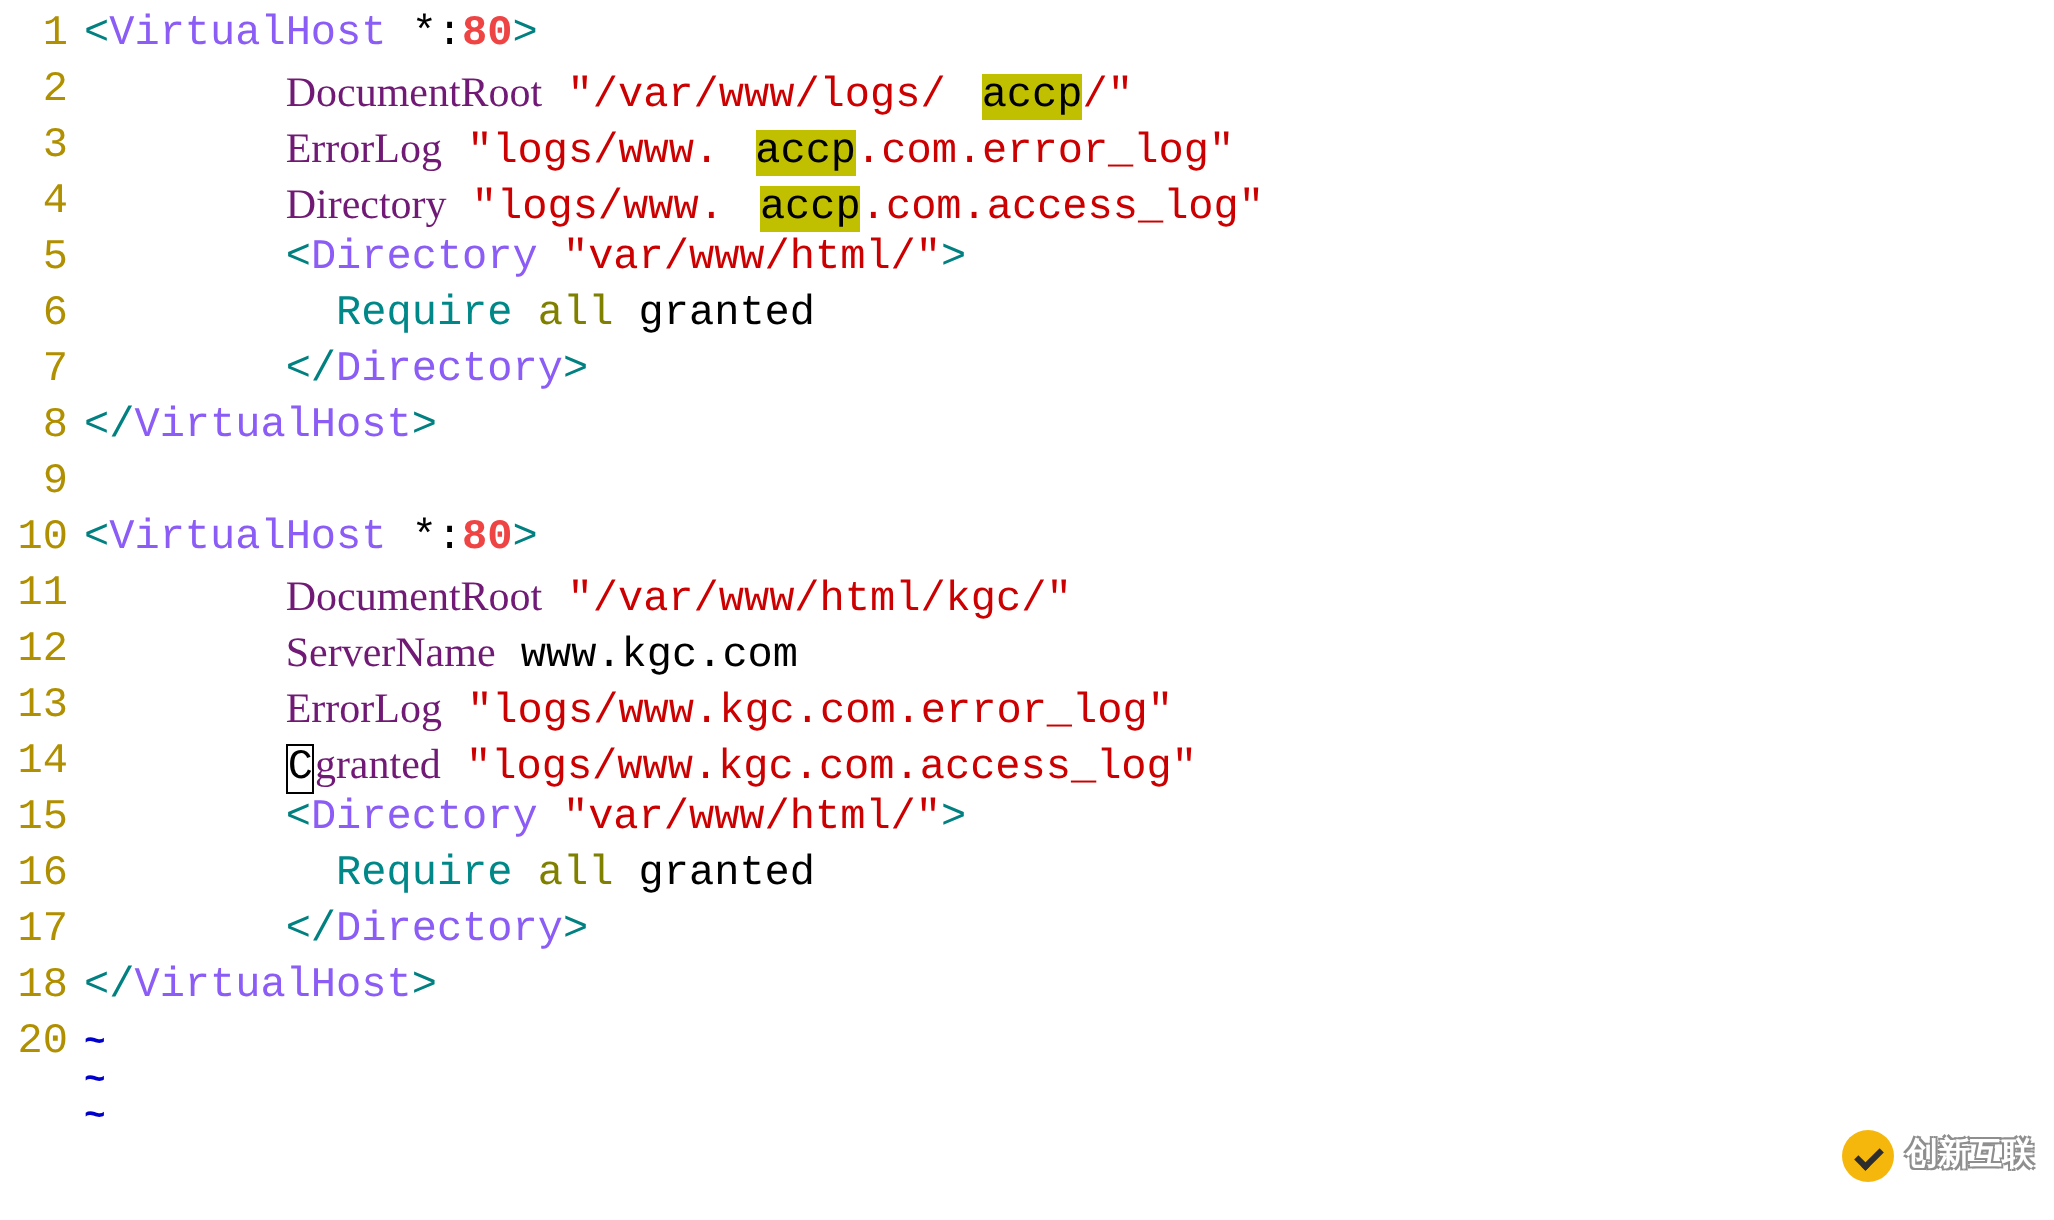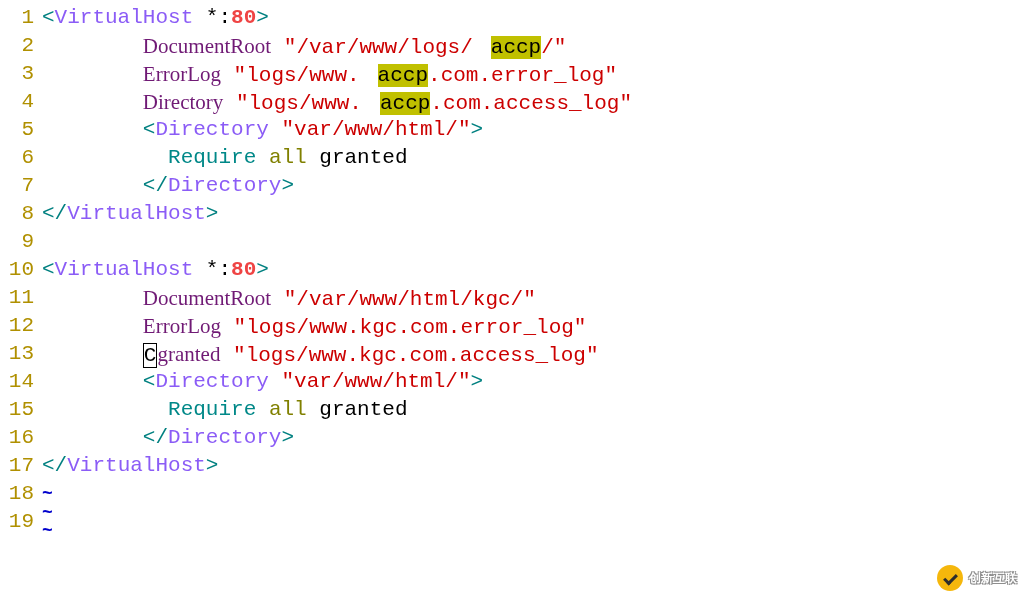--- a/index.html
+++ b/index.html
@@ -63,21 +63,21 @@
       position: absolute;
       left: 7px; top: 9px;
       width: 10px; height: 5px;
       border-left: 3px solid #222;
       border-bottom: 3px solid #222;
       transform: rotate(-45deg);
     }
     .watermark .text {
       color: #ffffff;
       font-family: sans-serif;
-      font-size: 12px;
+      font-size: 16px;
       font-weight: 600;
       text-shadow: -1px -1px 0 #888, 1px -1px 0 #888, -1px 1px 0 #888, 1px 1px 0 #888;
     }
   </style>
 </head>
 <body>
 
 <div class="editor">
   <div class="gutter">
     <div>1</div>
@@ -91,21 +91,21 @@
     <div>9</div>
     <div>10</div>
     <div>11</div>
     <div>12</div>
     <div>13</div>
     <div>14</div>
     <div>15</div>
     <div>16</div>
     <div>17</div>
     <div>18</div>
-    <div>19</div>
+    <div>20</div>
   </div>
   <div class="code">
 
     <div class="line"><span class="tag-bracket">&lt;</span><span class="tag-name">VirtualHost</span><span class="plain"> *:</span><span class="num-red">80</span><span class="tag-bracket">&gt;</span></div>
 
     <div class="line"><span>	</span><span class="attr-key">DocumentRoot</span><span> </span><span class="str-red">"</span><span class="str-red">/var/www/logs/</span><span class="hl">accp</span><span class="str-red">/</span><span class="str-red">"</span></div>
 
 
     <div class="line"><span>	</span><span class="attr-key">ErrorLog</span><span> </span><span class="str-red">"</span><span class="str-red">logs/www.</span><span class="hl">accp</span><span class="str-red">.com.error_log</span><span class="str-red">"</span></div>
 
@@ -118,20 +118,21 @@
     <div class="line"><span>	</span><span class="tag-bracket">&lt;/</span><span class="tag-name">Directory</span><span class="tag-bracket">&gt;</span></div>
 
     <div class="line"><span class="tag-bracket">&lt;/</span><span class="tag-name">VirtualHost</span><span class="tag-bracket">&gt;</span></div>
 
     <div class="line"></div>
 
     <div class="line"><span class="tag-bracket">&lt;</span><span class="tag-name">VirtualHost</span><span class="plain"> *:</span><span class="num-red">80</span><span class="tag-bracket">&gt;</span></div>
 
     <div class="line"><span>	</span><span class="attr-key">DocumentRoot</span><span> </span><span class="str-red">"/var/www/html/kgc/"</span></div>
 
+    <div class="line"><span>	</span><span class="attr-key">ServerName</span><span> </span><span class="plain">www.kgc.com</span></div>
 
     <div class="line"><span>	</span><span class="attr-key">ErrorLog</span><span> </span><span class="str-red">"logs/www.kgc.com.error_log"</span></div>
 
     <div class="line"><span>	</span><span class="cursor-box">C</span><span class="attr-key">granted</span><span> </span><span class="str-red">"logs/www.kgc.com.access_log"</span></div>
 
     <div class="line"><span>	</span><span class="tag-bracket">&lt;</span><span class="tag-name">Directory</span><span> </span><span class="str-red">"var/www/html/"</span><span class="tag-bracket">&gt;</span></div>
 
     <div class="line"><span>	  </span><span class="keyword-teal">Require</span><span> </span><span class="keyword-olive">all</span><span> </span><span class="plain">granted</span></div>
 
     <div class="line"><span>	</span><span class="tag-bracket">&lt;/</span><span class="tag-name">Directory</span><span class="tag-bracket">&gt;</span></div>

